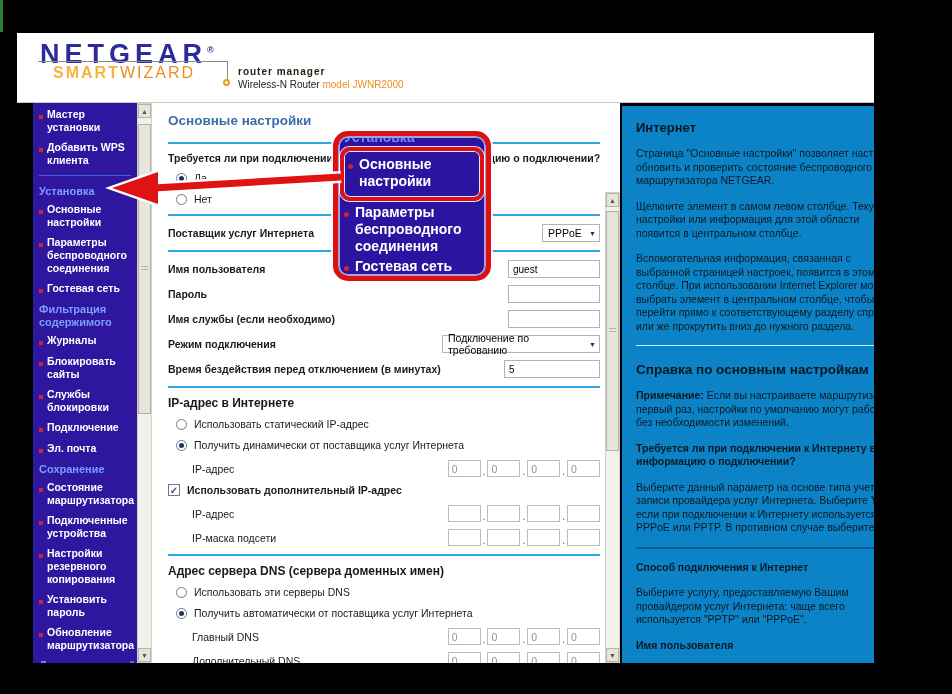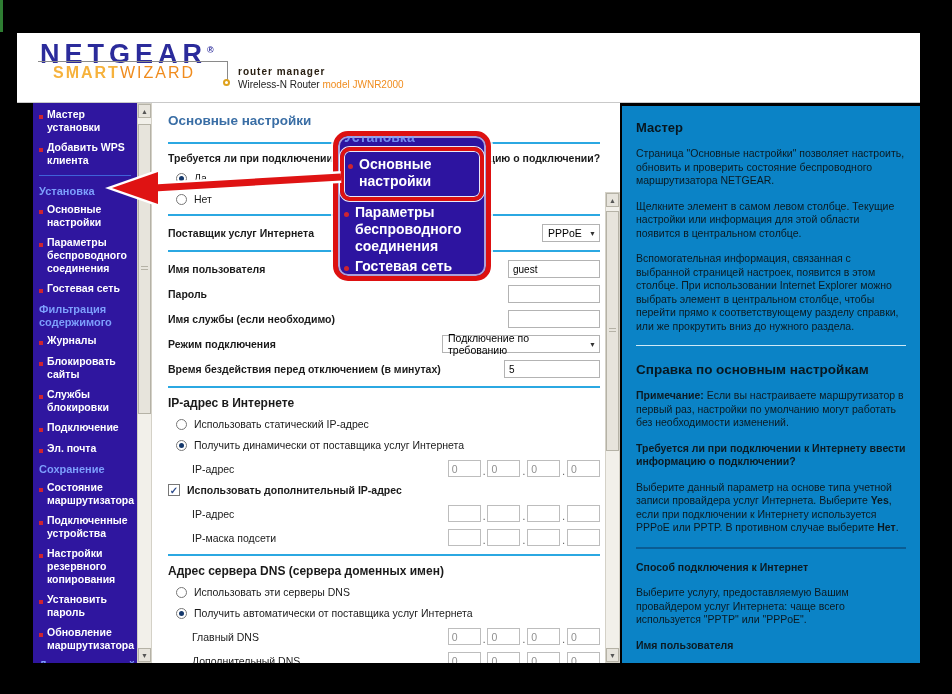--- a/index.html
+++ b/index.html
@@ -1,17 +1,17 @@
 <!DOCTYPE html>
 <html><head>
 <meta charset="utf-8">
 <style>
   html,body{margin:0;padding:0;background:#000;}
   *{box-sizing:border-box;font-family:"Liberation Sans",sans-serif;}
-  #frame{position:relative;width:952px;height:694px;background:#000;overflow:hidden;}
+  #frame{position:relative;width:874px;height:694px;background:#000;overflow:hidden;}
 
   
   #topbar{position:absolute;left:17px;top:33px;width:903px;height:70px;background:#fff;border-bottom:1px solid #c9c9c9;}
   .green-sliver{position:absolute;left:0;top:0;width:3px;height:32px;background:#2e7d32;}
   .netgear{position:absolute;left:23px;top:6px;font-size:27px;font-weight:bold;letter-spacing:5px;color:#2b2b9b;}
   .netgear sup{font-size:9px;letter-spacing:0;}
   .smartwizard{position:absolute;left:36px;top:31px;font-size:16px;letter-spacing:2px;}
   .smart{color:#f6b23c;font-weight:bold;}
   .wizard{color:#f08c1e;font-weight:normal;}
   .logo-line{position:absolute;left:21px;top:28px;width:190px;height:20px;border-top:1px solid #8a8a8a;border-right:1px solid #8a8a8a;}
@@ -312,21 +312,21 @@
 
   <div id="main-scroll" class="scrollbar">
     <div class="scroll-btn up">▲</div>
     <div id="main-thumb" class="scroll-thumb">
         <div class="thumb-grip"></div>
       </div>
     <div class="scroll-btn down">▼</div>
   </div>
 
   <div id="help">
-    <h1>Мастер</h1>
+    <h1>Интернет</h1>
     <p>Страница "Основные настройки" позволяет настроить, обновить и проверить состояние беспроводного маршрутизатора NETGEAR.</p>
     <p>Щелкните элемент в самом левом столбце. Текущие настройки или информация для этой области появится в центральном столбце.</p>
     <p>Вспомогательная информация, связанная с выбранной страницей настроек, появится в этом столбце. При использовании Internet Explorer можно выбрать элемент в центральном столбце, чтобы перейти прямо к соответствующему разделу справки, или же прокрутить вниз до нужного раздела.</p>
     <div class="help-div1"></div>
     <h2>Справка по основным настройкам</h2>
     <p><span class="b">Примечание:</span><span> Если вы настраиваете маршрутизатор в первый раз, настройки по умолчанию могут работать без необходимости изменений.</span></p>
     <p class="b">Требуется ли при подключении к Интернету ввести информацию о подключении?</p>
     <p><span>Выберите данный параметр на основе типа учетной записи провайдера услуг Интернета. Выберите </span><span class="b">Yes</span><span>, если при подключении к Интернету используется PPPoE или PPTP. В противном случае выберите </span><span class="b">Нет</span><span>.</span></p>
     <div class="help-div2"></div>
     <p class="b">Способ подключения к Интернет</p>

